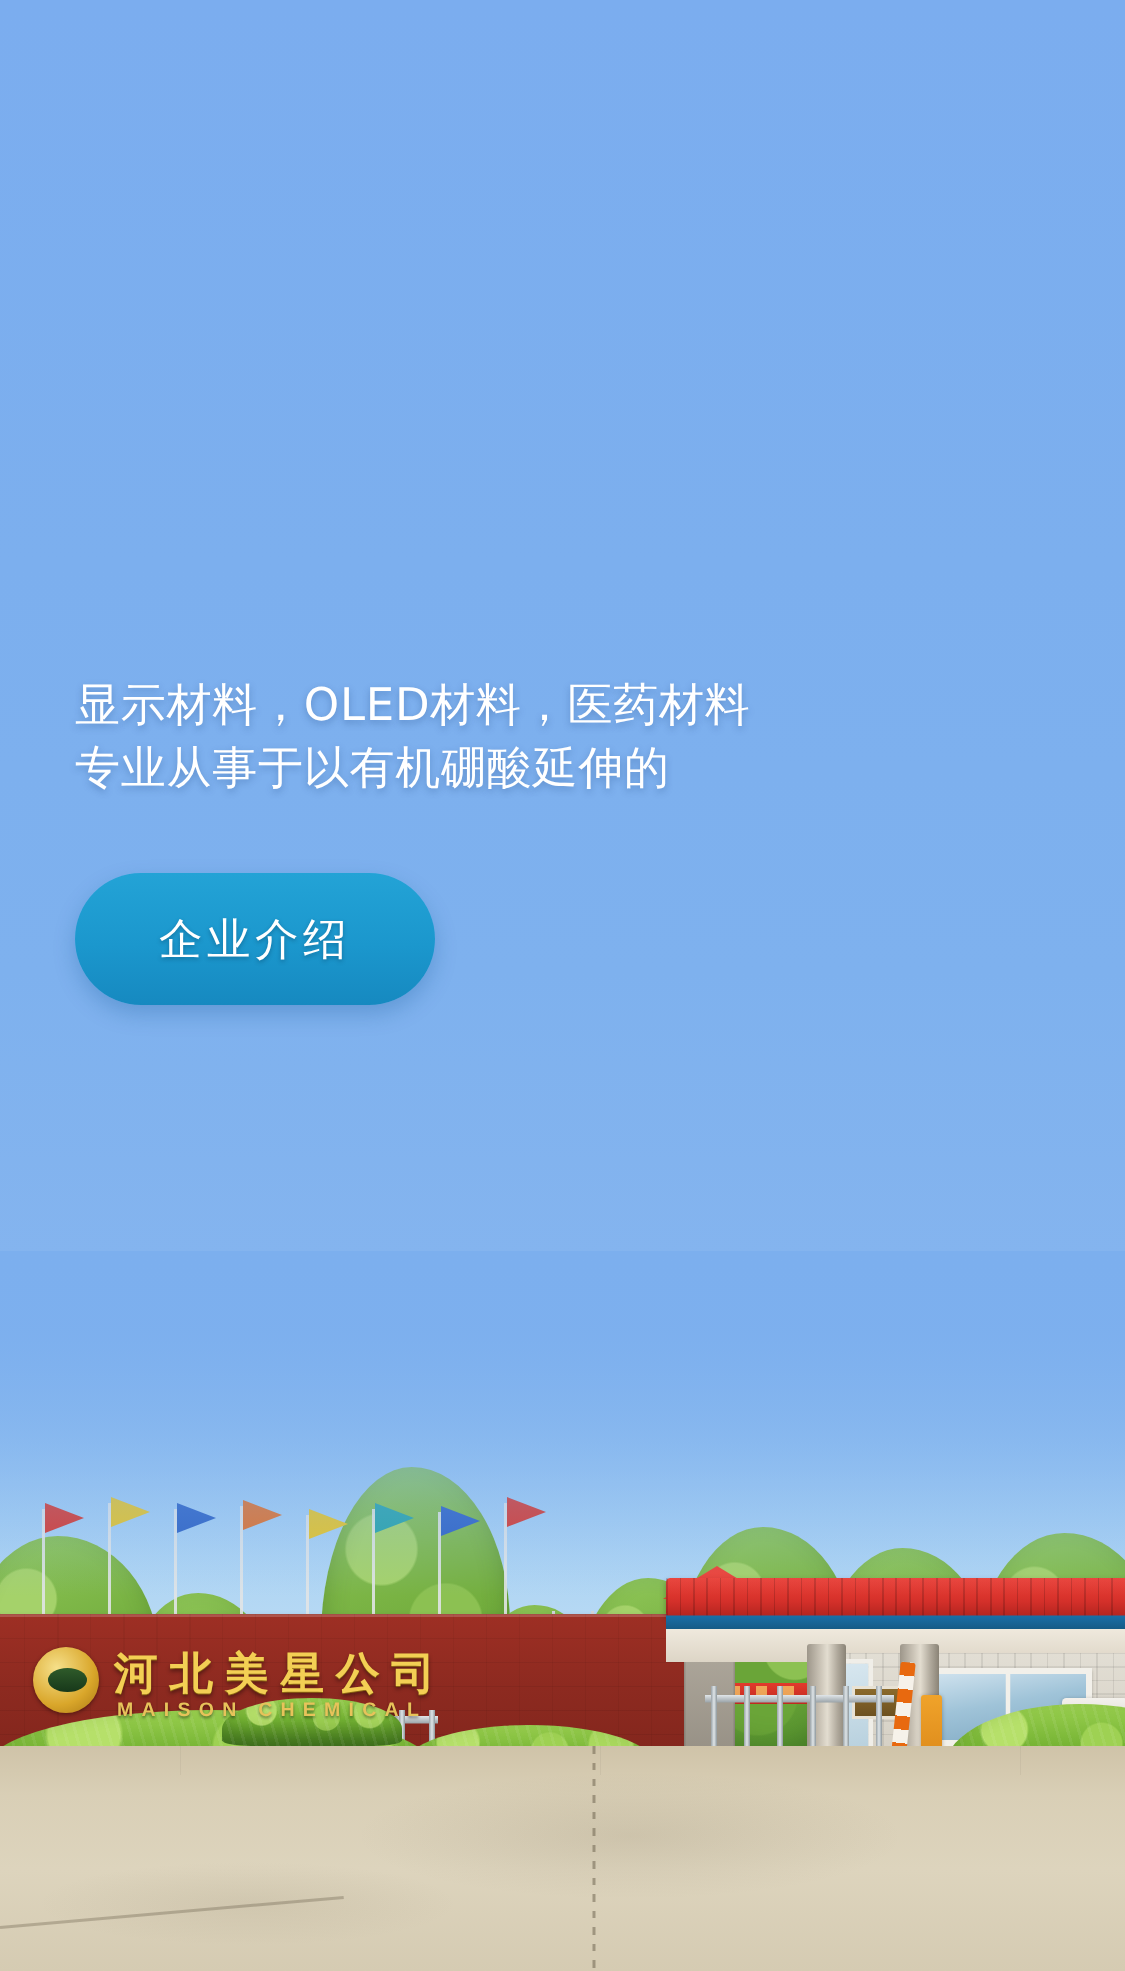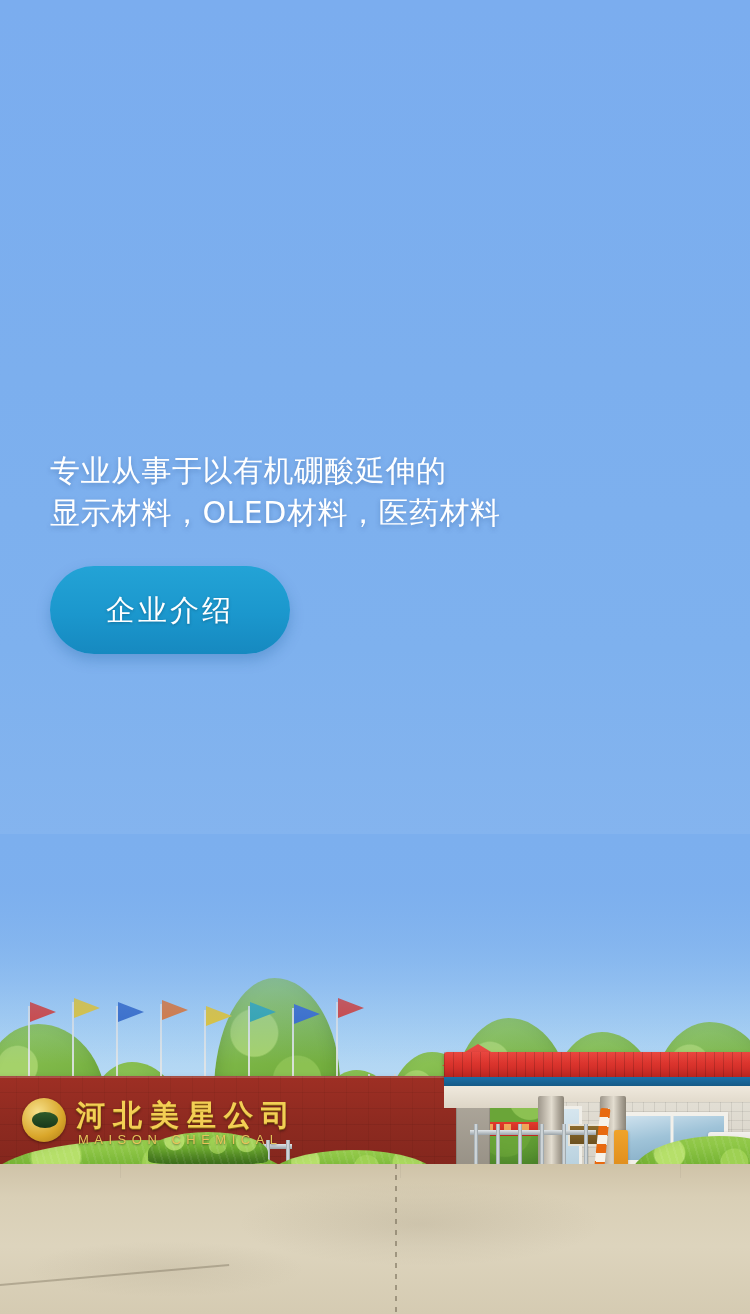--- a/index.html
+++ b/index.html
@@ -123,21 +123,21 @@
   .sign-cn{
     position:absolute; left:82px; top:20px;
     font-size:29px; letter-spacing:8px; font-weight:bold;
     color:#f3cf54;
     text-shadow:0 1px 0 #8a6512, 0 2px 3px rgba(0,0,0,.45);
     z-index:3;
     font-family:Liberation Serif, serif;
   }
   .sign-en{
     position:absolute; left:84px; top:56px;
-    font-size:13px; letter-spacing:5.5px; font-weight:normal;
+    font-size:13px; letter-spacing:5.5px; font-weight:bold;
     color:#e7c35a;
     text-shadow:0 1px 2px rgba(0,0,0,.45);
     z-index:3;
   }
 
   
   .pole{ position:absolute; bottom:238px; width:2px; background:rgba(225,228,230,.9); }
   .flag{
     position:absolute; width:0; height:0;
     border-style:solid;
@@ -289,21 +289,21 @@
   }
   .tagline{
     margin-top:20px;
     font-size:30px; line-height:42px; color:#ffffff; font-weight:500;
     letter-spacing:.5px;
     text-shadow:0 2px 5px rgba(40,80,140,.38);
     font-family:"DejaVu Sans","Liberation Sans",sans-serif;
   }
   .tagline > div{ white-space:nowrap; }
   .cta{
-    display:inline-block; margin-top:32px;
+    display:inline-block; margin-top:48px;
     padding:0 56px; height:88px; line-height:88px;
     border-radius:46px; border:0; cursor:pointer;
     background:linear-gradient(180deg,#23a3d6 0%, #1b97cd 55%, #1689c0 100%);
     color:#ffffff; font-size:29px; letter-spacing:3px;
     text-shadow:0 1px 3px rgba(0,40,70,.35);
     box-shadow:0 6px 14px rgba(20,90,150,.28);
     font-family:"DejaVu Sans","Liberation Sans",sans-serif;
   }
 </style>
 </head>
@@ -416,19 +416,19 @@
 
     <div class="ground"></div>
     <div class="ground-seam"></div>
     <div class="ground-seam2"></div>
 
     <div class="photo-blend"></div>
   </div>
 
   <div class="hero">
     <div class="tagline">
+      <div>显示材料，OLED材料，医药材料</div>
       <div>专业从事于以有机硼酸延伸的</div>
-      <div>显示材料，OLED材料，医药材料</div>
     </div>
     <button class="cta">企业介绍</button>
   </div>
 
 </div>
 
 </body></html>

